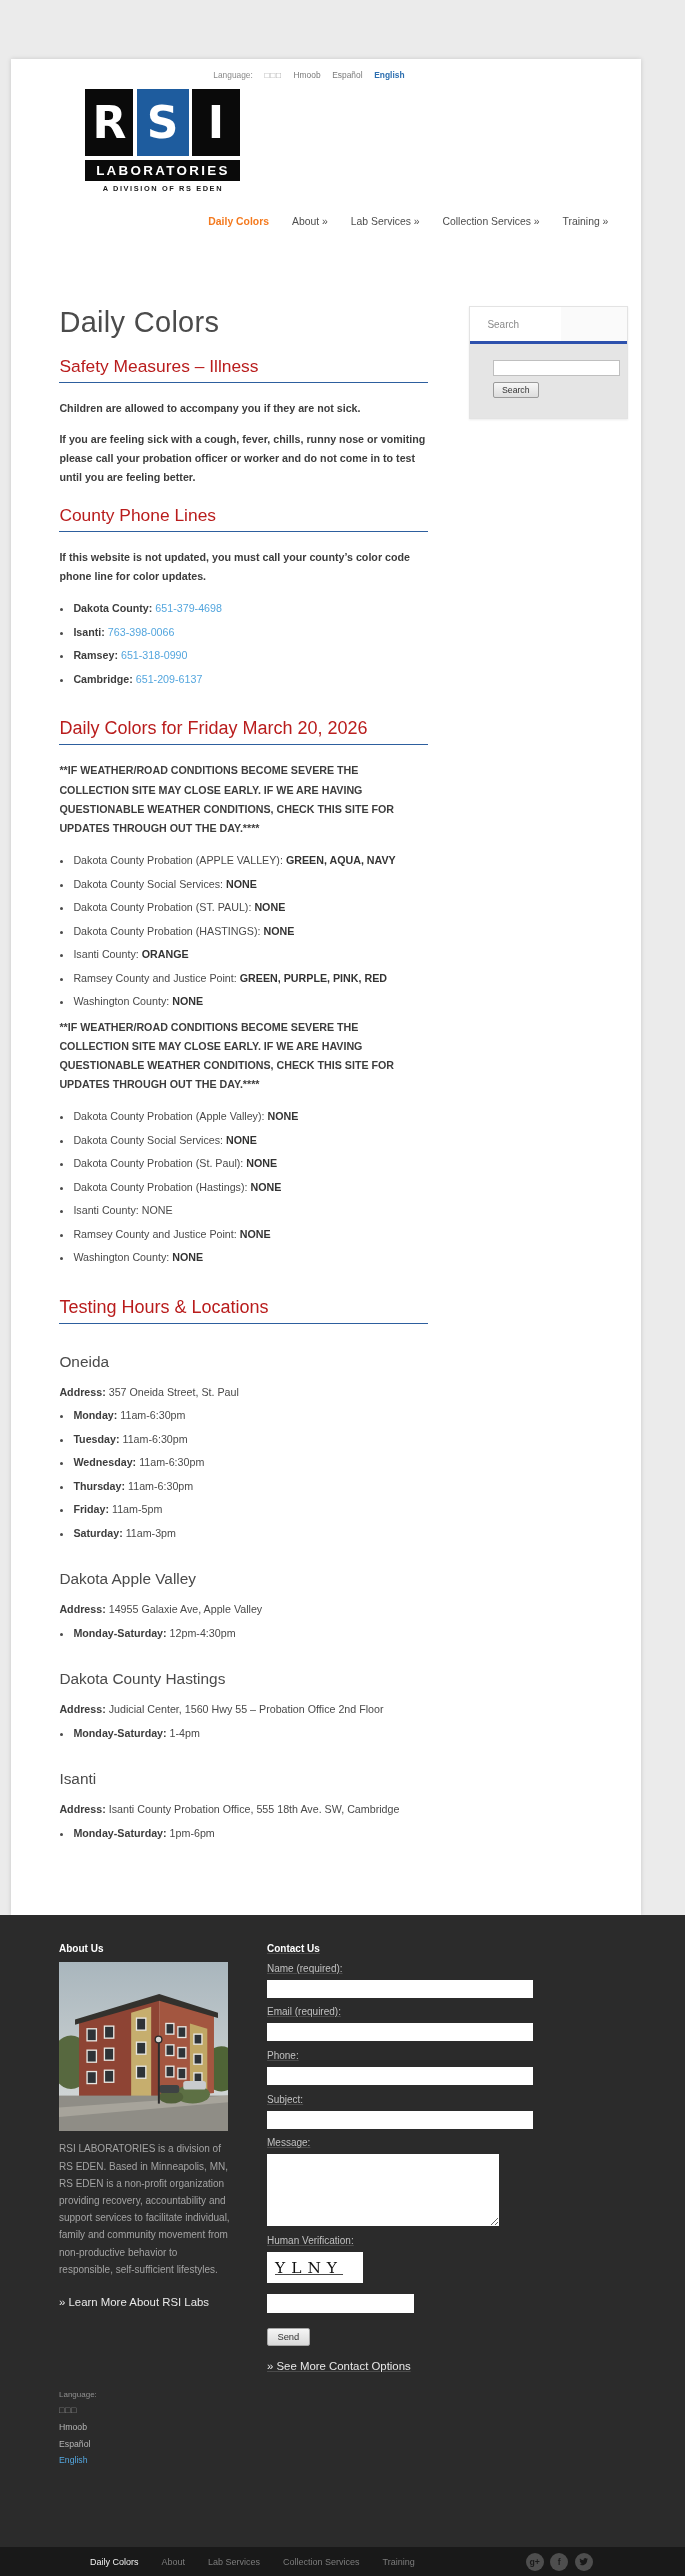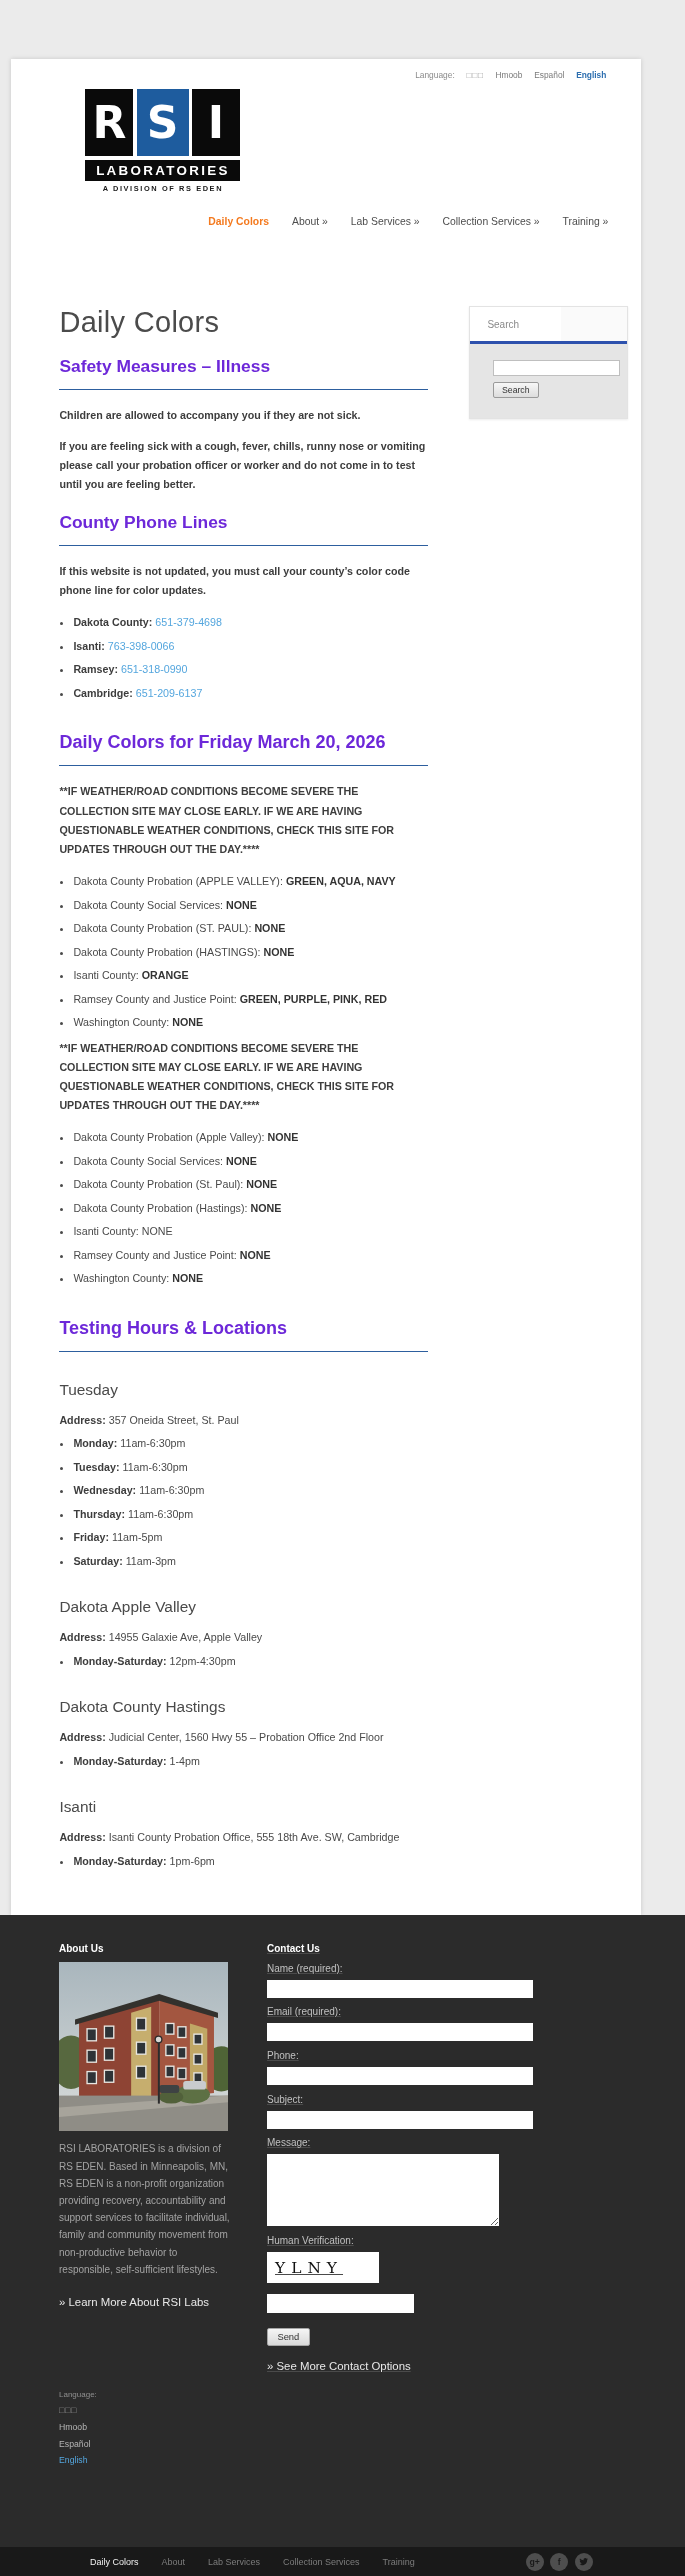--- a/index.html
+++ b/index.html
@@ -9,21 +9,21 @@
     font-family:"Liberation Sans", sans-serif;
     height:2576px; overflow:hidden;
     color:#4a4a4a;
   }
   .page-card {
     width:630px; margin:59px 0 0 11.4px; background:#fff;
     height:1856px; box-shadow:0 0 4.7px rgba(0,0,0,.15);
     overflow:hidden;
   }
   
-  .topbar { padding:10.7px 35px 0 0; text-align:right; font-size:8.4px; color:#7a7a7a; }
+  .topbar { padding:10.7px 35px 0 0; text-align:center; font-size:8.4px; color:#7a7a7a; }
   .topbar span, .topbar a { margin-left:9.4px; text-decoration:none; }
   .topbar .lang-label { margin-left:0; color:#8a8a8a; }
   .topbar a { color:#7a7a7a; }
   .topbar a.tofu { letter-spacing:0.7px; color:#9a9a9a; }
   .topbar a.active { color:#2d6fb0; font-weight:bold; }
   
   .logo { margin:9.4px 0 0 74px; width:155px; }
   .logo-row { display:flex; gap:3.3px; }
   .logo-tile { height:67px; display:flex; align-items:center; justify-content:center;
     font-family:"DejaVu Sans", sans-serif; font-weight:bold; font-size:44px; color:#fff; }
@@ -34,22 +34,22 @@
   .logo-tag { margin-top:2.7px; text-align:center; color:#1a1a1a; font-size:7.4px; letter-spacing:1.6px; font-weight:bold; }
   
   .main-nav { display:flex; justify-content:flex-end; gap:23px; padding:23px 33px 0 0; font-size:10.4px; }
   .main-nav a { text-decoration:none; color:#4d4d4d; }
   .main-nav a.active { color:#f47a1f; font-weight:bold; }
   
   .main-row { display:flex; align-items:flex-start; margin-top:79px; }
   .content-col { width:369px; margin-left:48px; }
   .sidebar-col { width:159px; margin-left:auto; margin-right:13.4px; }
   h1.page-title { font-size:29px; font-weight:300; color:#4b4b4b; letter-spacing:0.3px; }
-  h2.section-h { font-size:17.4px; color:#6d28d9; font-weight:bold;
-    padding-bottom:12px; border-bottom:1.3px solid #2d5f9e; margin:17.4px 0 16px; }
+  h2.section-h { font-size:17.4px; color:#b91c1c; font-weight:normal;
+    padding-bottom:5px; border-bottom:1.3px solid #2d5f9e; margin:17.4px 0 16px; }
   h2.daily-h { font-size:18px; margin-top:31px; }
   p.bold-p { font-size:10.7px; font-weight:bold; color:#3d3d3d; line-height:1.8; margin-bottom:11.4px; }
   ul.bullet-list { list-style:disc; padding-left:14px; margin:14.7px 0 5.4px; }
   ul.bullet-list li { font-size:10.7px; line-height:1.45; margin-bottom:8px; color:#4a4a4a; }
   .lbl { color:#4a4a4a; }
   .val { font-weight:bold; color:#333; }
   .val.plain { font-weight:normal; color:#4a4a4a; }
   .plbl { font-weight:bold; color:#3d3d3d; }
   a.phone-link { color:#54a6de; text-decoration:none; }
   h3.loc-h { font-size:15.4px; font-weight:400; color:#4a4a4a; margin:29px 0 14.7px; }
@@ -69,21 +69,21 @@
   .site-footer-main { background:#2b2b2b; height:632px; padding:28px 0 0 59px; display:flex; }
   .f-left { width:171px; }
   .f-right { width:268px; margin-left:37px;text-decoration:underline; }
   .f-h { color:#fff; font-size:10px; font-weight:bold; margin-bottom:8px; }
   .about-img { width:169px; height:169px; display:block; }
   .about-text { margin-top:9.4px; font-size:10px; line-height:1.72; color:#a3a3a3; }
   .f-biglink { display:block; margin-top:17.4px; font-size:11.4px; color:#e8e8e8; text-decoration:none; line-height:1.35; }
   .f-label { font-size:10px; color:#c0c0c0; margin:8.7px 0 6px; }
   .f-input { display:block; width:266px; height:18px; border:none; background:#fff; }
   .f-textarea { display:block; width:232px; height:72px; border:none; background:#fff; resize:both; }
-  .captcha-box { width:112px; height:31px; background:#fff; display:flex; align-items:center; padding-left:8px;
+  .captcha-box { width:96px; height:31px; background:#fff; display:flex; align-items:center; padding-left:8px;
     font-family:"DejaVu Serif", serif; font-size:15.4px; color:#111; letter-spacing:6px; margin-bottom:10.7px; }
   .hv-input { display:block; width:147px; height:19px; border:none; background:#fff; }
   .send-btn { margin-top:14.7px; font-size:9.4px; color:#333; padding:2.7px 9.4px;
     background:linear-gradient(#f5f5f5,#d9d9d9); border:0.7px solid #a5a5a5; border-radius:2px; }
   .see-more { margin-top:13.4px; }
   .f-lang { margin-top:79px; }
   .f-lang-label { font-size:8px; color:#8f8f8f; margin-bottom:6.7px; }
   .f-lang a { display:block; font-size:8.7px; color:#b5b5b5; text-decoration:none; margin-bottom:6.7px; }
   .f-lang a.tofu { color:#9a9a9a; letter-spacing:0.7px; }
   .f-lang a.active { color:#54a6de; }
@@ -165,21 +165,21 @@
         <li><span class="lbl">Dakota County Social Services:</span> <span class="val">NONE</span></li>
         <li><span class="lbl">Dakota County Probation (St. Paul):</span> <span class="val">NONE</span></li>
         <li><span class="lbl">Dakota County Probation (Hastings):</span> <span class="val">NONE</span></li>
         <li><span class="lbl">Isanti County:</span> <span class="val plain">NONE</span></li>
         <li><span class="lbl">Ramsey County and Justice Point:</span> <span class="val">NONE</span></li>
         <li><span class="lbl">Washington County:</span> <span class="val">NONE</span></li>
       </ul>
 
       <h2 class="section-h daily-h">Testing Hours &amp; Locations</h2>
 
-      <h3 class="loc-h">Tuesday</h3>
+      <h3 class="loc-h">Oneida</h3>
       <p class="addr"><span class="addr-label">Address:</span> <span>357 Oneida Street, St. Paul</span></p>
       <ul class="bullet-list hours">
         <li><span class="plbl">Monday:</span> <span>11am-6:30pm</span></li>
         <li><span class="plbl">Tuesday:</span> <span>11am-6:30pm</span></li>
         <li><span class="plbl">Wednesday:</span> <span>11am-6:30pm</span></li>
         <li><span class="plbl">Thursday:</span> <span>11am-6:30pm</span></li>
         <li><span class="plbl">Friday:</span> <span>11am-5pm</span></li>
         <li><span class="plbl">Saturday:</span> <span>11am-3pm</span></li>
       </ul>
 

